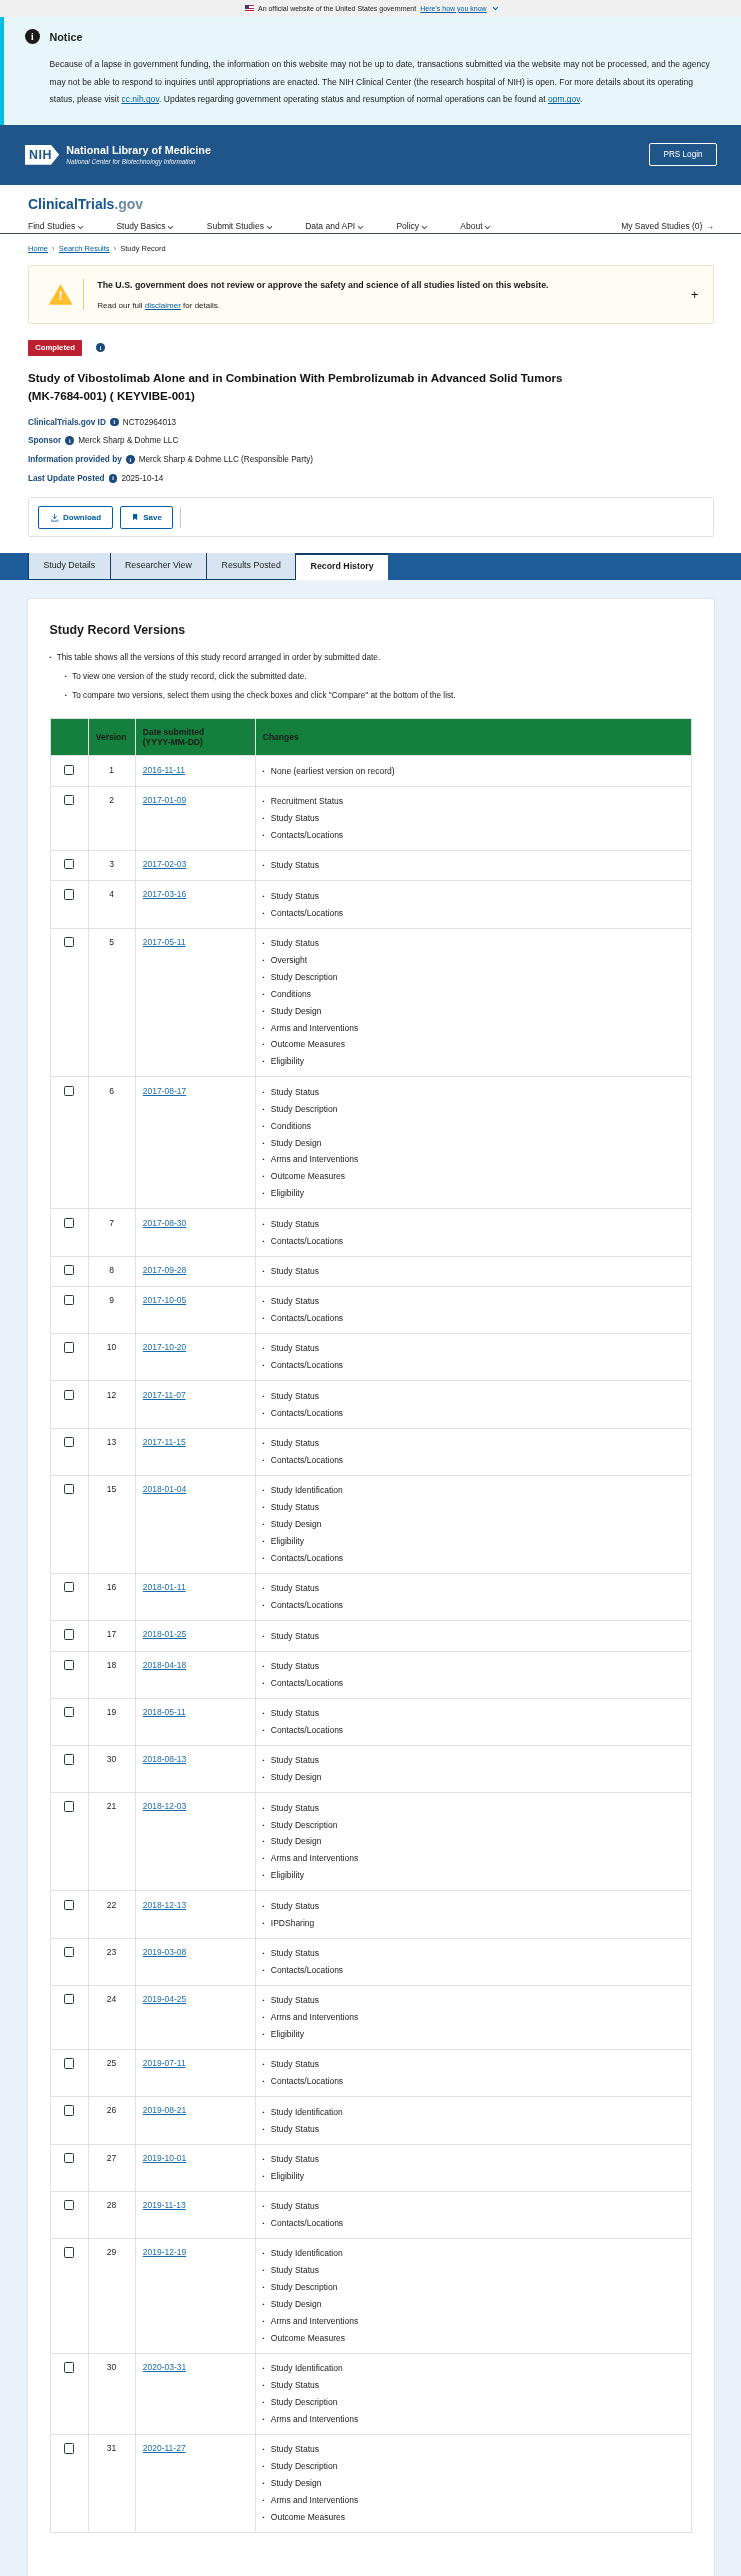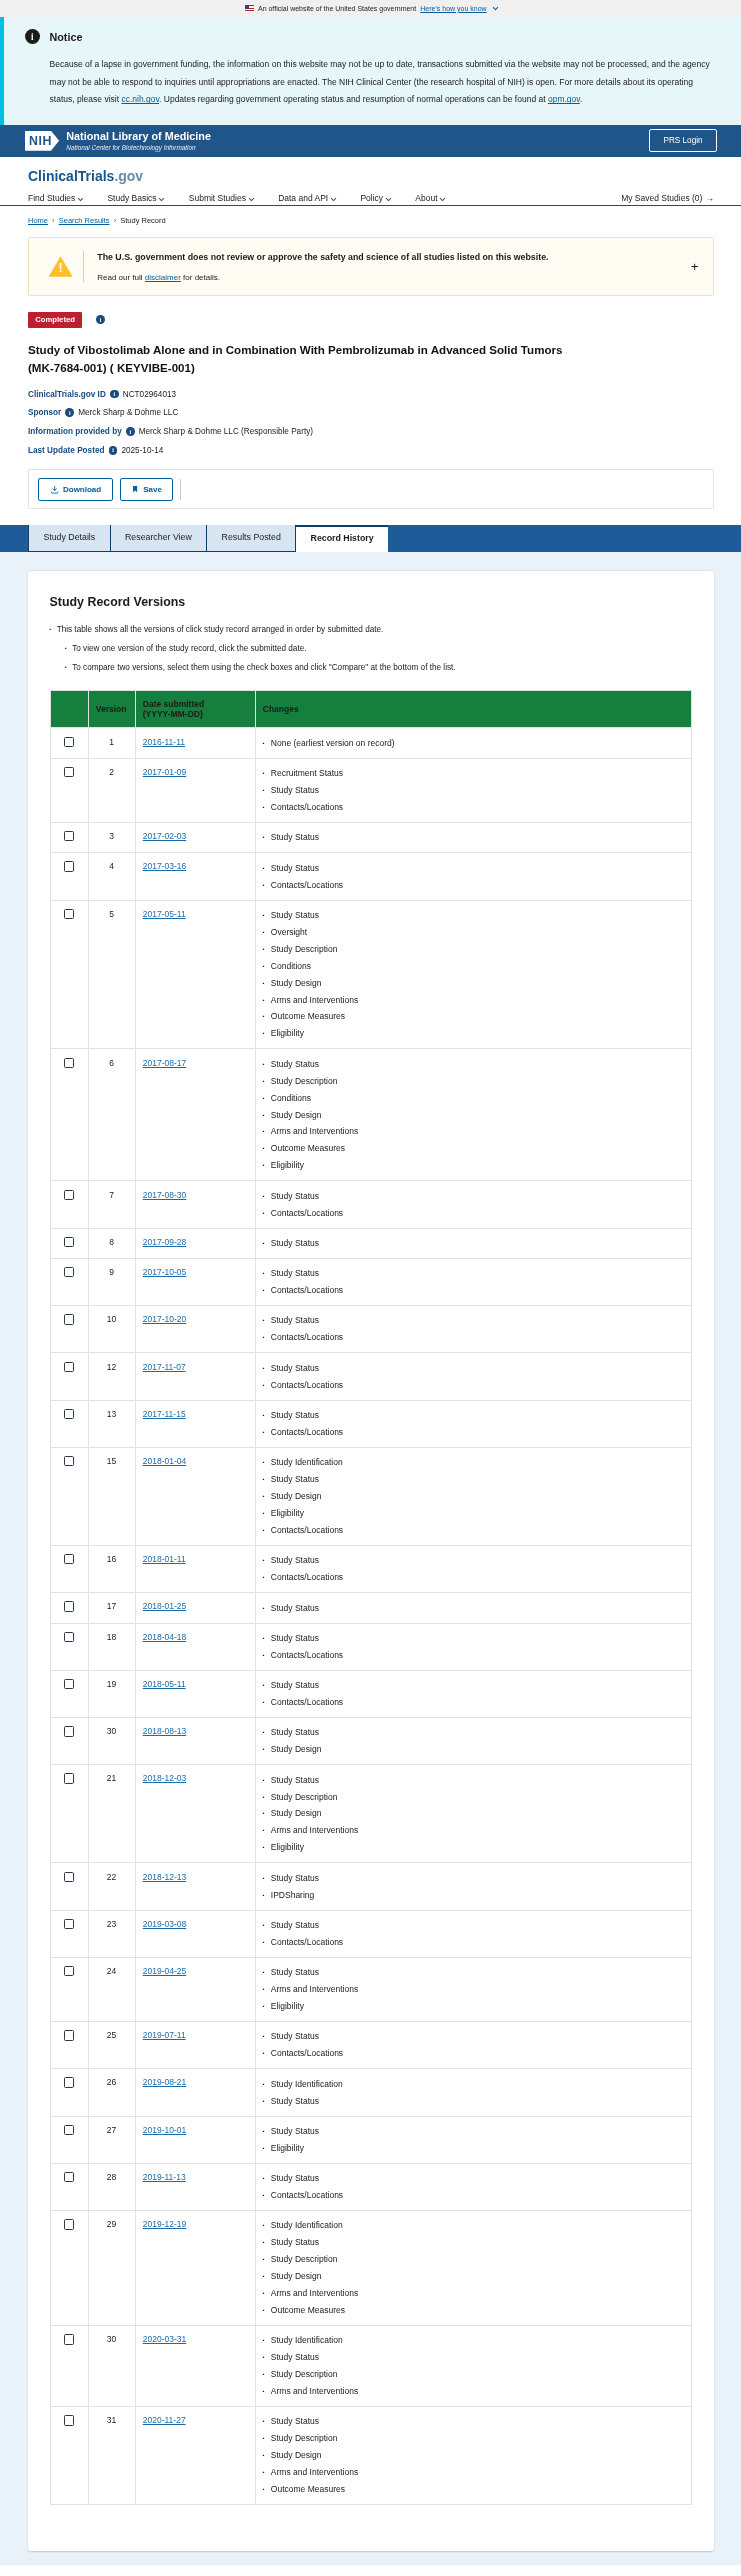--- a/index.html
+++ b/index.html
@@ -15,32 +15,32 @@
 
   
   .notice { background: #e7f6f8; border-left: 4.1px solid #00bde3; padding: 12.4px 31px 15.5px 20.6px; }
   .notice-head { display: flex; align-items: center; gap: 9.3px; }
   .notice-icon { width: 15.5px; height: 15.5px; border-radius: 50%; background: #1b1b1b; color: #fff; font-weight: bold; font-size: 9.3px; display: flex; align-items: center; justify-content: center; font-family: "Liberation Serif", serif; }
   .notice-head h2 { font-size: 10.8px; }
   .notice p { margin: 11.3px 0 0 25px; font-size: 8.5px; line-height: 2.1; max-width: 685px; }
   .notice p a { color: #005ea2; }
 
   
-  .nlm-bar { background: #20558a; height: 32px; display: flex; align-items: center; padding: 0 25px; color: #fff; }
+  .nlm-bar { background: #20558a; height: 60px; display: flex; align-items: center; padding: 0 25px; color: #fff; }
   .nih-mark { background: #fff; color: #20558a; font-weight: bold; font-size: 12.4px; padding: 3.1px 7.2px 3.1px 4.1px; clip-path: polygon(0 0, 76% 0, 100% 50%, 76% 100%, 0 100%); letter-spacing: 0.5px; }
   .nlm-text { margin-left: 7.2px; }
   .nlm-title { font-size: 10.8px; font-weight: bold; }
   .nlm-sub { font-size: 6.4px; font-style: italic; margin-top: 1.5px; opacity: .9; }
   .prs-btn { margin-left: auto; border: 0.5px solid #fff; border-radius: 2.1px; color: #fff; background: transparent; font-size: 8.2px; padding: 6.2px 13.4px; cursor: pointer; }
 
   
   .site-header { padding: 11.3px 28px 0 28px; border-bottom: 1px solid #3d4551; background: #fff; }
   .ct-logo { font-size: 14px; font-weight: bold; color: #17558e; }
   .ct-logo .suffix { color: #6a8aa5; font-weight: bold; }
-  .main-nav { display: flex; align-items: center; margin-top: 9.3px; padding-bottom: 2px; gap: 26px; font-size: 8.5px; }
+  .main-nav { display: flex; align-items: center; margin-top: 9.3px; padding-bottom: 2px; gap: 35px; font-size: 8.5px; }
   .main-nav a { color: #1b1b1b; text-decoration: none; display: inline-flex; align-items: center; }
   .main-nav a .chev { color: #555; }
   .saved { margin-left: auto; font-size: 8.5px; color: #1b1b1b; text-decoration: none; }
   .saved .arrow { margin-left: 3.1px; }
 
   
   .breadcrumb { padding: 9.3px 28px 5.2px 28px; font-size: 7.5px; display: flex; gap: 4.1px; align-items: center; background: #fff; }
   .breadcrumb a { color: #005ea2; }
   .breadcrumb .sep { color: #5c5c5c; }
 
@@ -231,21 +231,21 @@
     <div class="tab">Researcher View</div>
     <div class="tab">Results Posted</div>
     <div class="tab active">Record History</div>
   </div>
 
 <div class="content">
   <div class="card">
     <h2>Study Record Versions</h2>
     <div class="intro">
       <ul>
-        <li><span>This table shows all the versions of click study record arranged in order by submitted date.</span>
+        <li><span>This table shows all the versions of this study record arranged in order by submitted date.</span>
           <ul>
               <li>To view one version of the study record, click the submitted date.</li>
               <li>To compare two versions, select them using the check boxes and click "Compare" at the bottom of the list.</li>
             </ul>
         </li>
       </ul>
     </div>
     <table class="versions">
       <thead>
         <tr>

